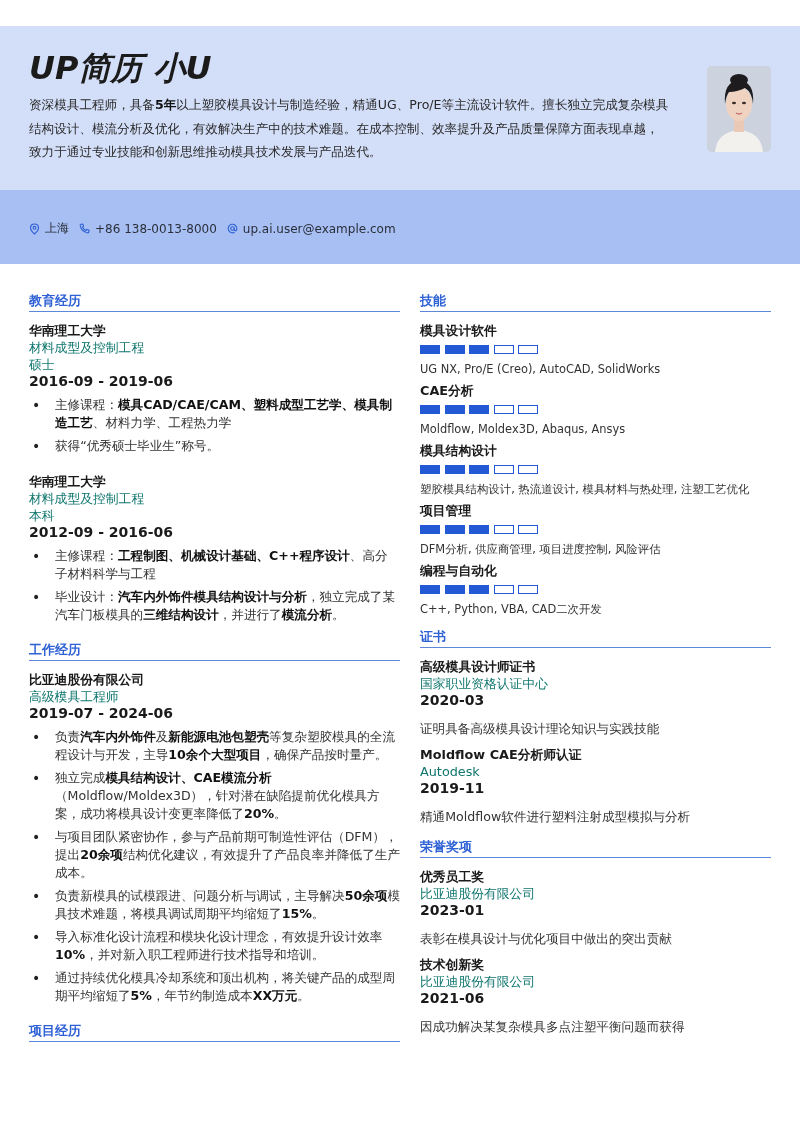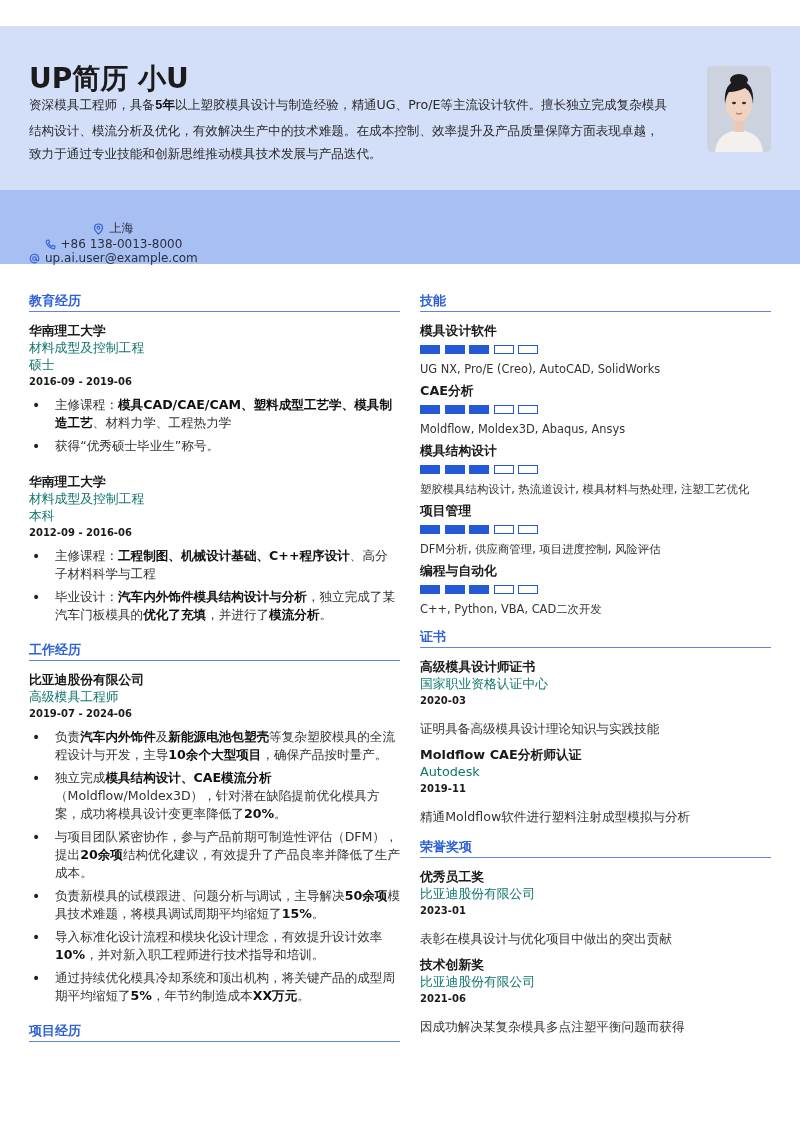--- a/index.html
+++ b/index.html
@@ -4,58 +4,58 @@
 <style>
   * { box-sizing: border-box; margin: 0; padding: 0; }
   html, body { width: 800px; height: 1130px; overflow: hidden; background: #ffffff; }
   body { font-family: "DejaVu Sans", "Liberation Sans", sans-serif; color: #222; position: relative; }
 
   .header-top {
     position: absolute; left: 0; top: 26px; width: 800px; height: 164px;
     background: #d3def8;
   }
   .name {
-    position: absolute; left: 29px; top: 60px;
-    font-size: 28px; font-weight: bold; color: #1b1b1b; letter-spacing: 0px;
+    position: absolute; left: 29px; top: 47px;
+    font-size: 32px; font-weight: bold; color: #1b1b1b; letter-spacing: 0px; font-style: italic;
   }
   .summary {
     position: absolute; left: 29px; top: 93px; width: 640px;
     font-size: 12.6px; line-height: 23.5px; color: #2a2a2a;
   }
-  .summary b { font-weight: bold; color: #111; font-family: Liberation Mono, monospace; }
+  .summary b { font-weight: bold; color: #111; }
   .photo {
     position: absolute; left: 707px; top: 66px; width: 64px; height: 86px;
     border-radius: 5px; overflow: hidden;
     background: linear-gradient(180deg, #c9d0dc 0%, #d7dce6 100%);
   }
 
   .header-contact {
     position: absolute; left: 0; top: 190px; width: 800px; height: 74px;
     background: #a8bff4;
   }
   .contact-row {
     position: absolute; left: 29px; top: 220px; display: flex; align-items: center;
-    font-size: 12px; color: #2a2f3a; flex-direction: column;
+    font-size: 12px; color: #2a2f3a;
   }
   .contact-item { display: flex; align-items: center; margin-right: 10px; }
   .contact-item svg { margin-right: 5px; }
 
   .col { position: absolute; }
   .left { left: 29px; top: 292px; width: 371px; }
   .right { left: 420px; top: 292px; width: 351px; }
 
   .section-title {
     font-size: 13px; font-weight: bold; color: #2f62d5;
     border-bottom: 1.5px solid #5d87d8; padding-bottom: 1px; margin-bottom: 10px;
     height: 20px; line-height: 17px;
   }
 
   .entry-title { font-size: 12.8px; font-weight: bold; color: #1a1a1a; line-height: 17px; }
   .entry-line { font-size: 12.8px; color: #0f766e; line-height: 17px; }
-  .entry-date { font-size: 10px; font-weight: bold; color: #1a1a1a; line-height: 17px; }
+  .entry-date { font-size: 14px; font-weight: bold; color: #1a1a1a; line-height: 17px; }
 
   ul.bullets { list-style: none; margin-top: 6px; }
   ul.bullets li {
     position: relative; padding-left: 26px; font-size: 12.6px; line-height: 18px;
     color: #333; margin-bottom: 5px;
   }
   ul.bullets li::before {
     content: "\2022"; position: absolute; left: 3px; top: 0; color: #222; font-size: 14px;
   }
   ul.bullets li b { color: #111; }
@@ -139,21 +139,21 @@
 
   <div class="edu-gap"></div>
 
   <div>
     <div class="entry-title">华南理工大学</div>
     <div class="entry-line">材料成型及控制工程</div>
     <div class="entry-line">本科</div>
     <div class="entry-date">2012-09 - 2016-06</div>
     <ul class="bullets">
       <li><span>主修课程：</span><b>工程制图、机械设计基础、C++程序设计</b><span>、高分子材料科学与工程</span></li>
-      <li><span>毕业设计：</span><b>汽车内外饰件模具结构设计与分析</b><span>，独立完成了某汽车门板模具的</span><b>优化了充填</b><span>，并进行了</span><b>模流分析</b><span>。</span></li>
+      <li><span>毕业设计：</span><b>汽车内外饰件模具结构设计与分析</b><span>，独立完成了某汽车门板模具的</span><b>三维结构设计</b><span>，并进行了</span><b>模流分析</b><span>。</span></li>
     </ul>
   </div>
 
   <div class="section-gap"></div>
 
   <div class="section-title">工作经历</div>
   <div>
     <div class="entry-title">比亚迪股份有限公司</div>
     <div class="entry-line">高级模具工程师</div>
     <div class="entry-date">2019-07 - 2024-06</div>

